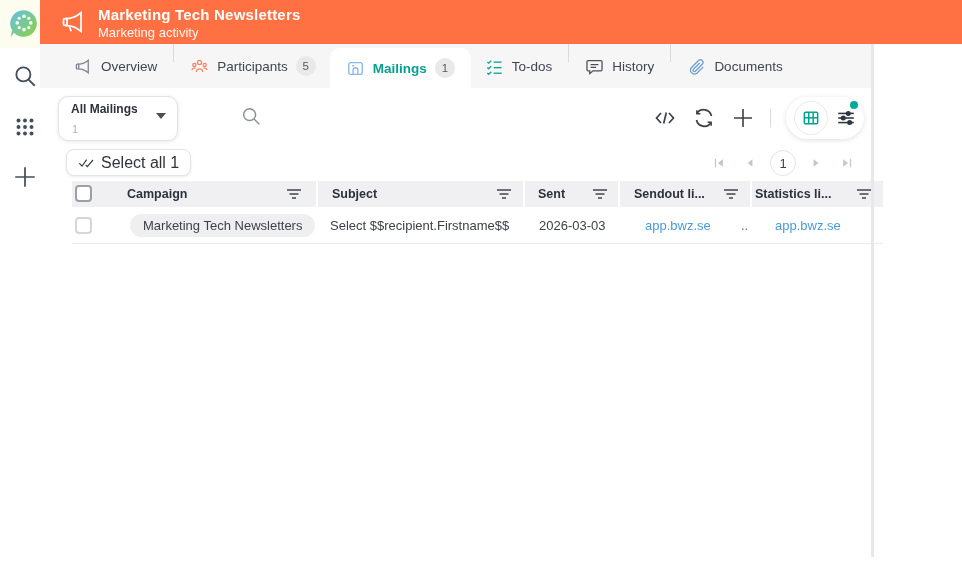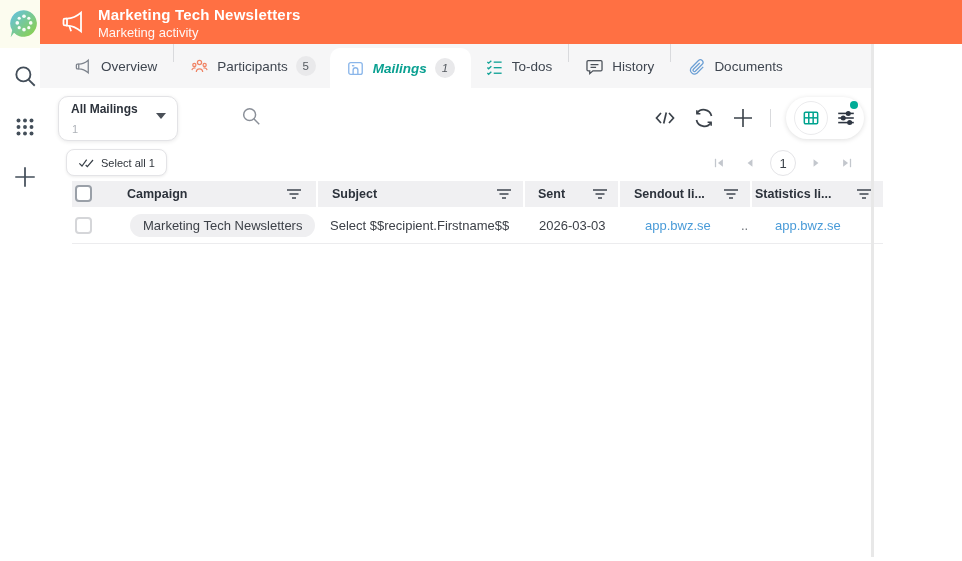--- a/index.html
+++ b/index.html
@@ -17,21 +17,21 @@
   #topbar { position:absolute; left:40px; top:0; width:922px; height:44px; background:#ff7043; color:#fff; }
   #topbar .mega { position:absolute; left:20px; top:8px; width:28px; height:28px; color:#fff; }
   #topbar .title { position:absolute; left:58px; top:6px; font-size:15px; font-weight:bold; letter-spacing:.2px; }
   #topbar .subtitle { position:absolute; left:58px; top:25px; font-size:13px; opacity:.95; }
 
   
   #tabstrip { position:absolute; left:40px; top:44px; width:832px; height:44px; background:#f6f6f7; display:flex; align-items:flex-start; padding-left:20px; }
   .tab { display:flex; align-items:center; gap:8px; padding:0 14px; height:44px; font-size:13.5px; color:#3f4650; cursor:pointer; white-space:nowrap; }
   .tab .ticon { width:19px; height:19px; flex:0 0 auto; }
   .tab .ticon svg { width:100%; height:100%; }
-  .tab.active { background:#fff; border-radius:10px 10px 0 0; height:40px; align-self:flex-end; color:#0aa091; font-weight:bold; padding:0 16px;font-style:italic; }
+  .tab.active { background:#fff; border-radius:10px 10px 0 0; height:40px; align-self:flex-end; color:#0aa091; font-weight:bold; padding:0 16px; }
   .badge { min-width:20px; height:20px; border-radius:10px; background:#e9e9eb; color:#54595f; font-size:11.5px; font-weight:normal; display:flex; align-items:center; justify-content:center; padding:0 5px; }
   .tabdiv { width:1px; height:18px; background:#d9dadd; margin:0 2px; }
 
   
   #toolbar { position:absolute; left:40px; top:88px; width:832px; height:60px; background:#fff; }
   #view-selector { position:absolute; left:18px; top:8px; width:120px; height:45px; background:#fff; border:1px solid #e3e3e6; border-radius:10px; box-shadow:0 1px 4px rgba(0,0,0,.09); cursor:pointer; }
   #view-selector .vs-label { position:absolute; left:12px; top:5px; font-size:12px; font-weight:bold; color:#2c323b; }
   #view-selector .vs-caret { position:absolute; right:11px; top:16px; width:0; height:0; border-left:5px solid transparent; border-right:5px solid transparent; border-top:6px solid #4a5058; }
   #view-selector .vs-count { position:absolute; left:13px; top:26px; font-size:11px; color:#aeb2b8; }
   #toolbar .search { position:absolute; left:200px; top:17px; width:22px; height:22px; color:#8a8f98; cursor:pointer; }
@@ -42,21 +42,21 @@
   .vdiv { width:1px; height:18px; background:#d9dadd; }
   #view-toggle { position:relative; width:78px; height:42px; background:#fff; border-radius:21px; box-shadow:0 1px 5px rgba(0,0,0,.13); display:flex; align-items:center; justify-content:space-around; padding:0 4px; }
   #view-toggle .circle { width:34px; height:34px; border-radius:50%; border:1px solid #ebebed; display:flex; align-items:center; justify-content:center; cursor:pointer; }
   #view-toggle .circle svg { width:20px; height:20px; color:#00a38f; }
   #view-toggle .sliders { position:relative; width:22px; height:22px; color:#2e3642; cursor:pointer; }
   #view-toggle .sliders svg { width:100%; height:100%; }
   #view-toggle .dot { position:absolute; right:6px; top:4px; width:8px; height:8px; border-radius:50%; background:#00ab96; }
 
   
   #listbar { position:absolute; left:40px; top:148px; width:832px; height:33px; background:#fff; }
-  #select-all { position:absolute; left:26px; top:1px; height:27px; display:flex; align-items:center; gap:7px; padding:0 11px; background:#fff; border:1px solid #e4e4e7; border-radius:8px; box-shadow:0 1px 3px rgba(0,0,0,.08); font-size:11px; color:#30353c; cursor:pointer; }
+  #select-all { position:absolute; left:26px; top:1px; height:27px; display:flex; align-items:center; gap:7px; padding:0 11px; background:#fff; border:1px solid #e4e4e7; border-radius:8px; box-shadow:0 1px 3px rgba(0,0,0,.08); font-size:16px; color:#30353c; cursor:pointer; }
   #select-all svg { width:16px; height:16px; color:#3a4149; }
   #pager { position:absolute; right:14px; top:0; height:30px; display:flex; align-items:center; gap:9px; }
   .pg-btn { width:22px; height:22px; display:flex; align-items:center; justify-content:center; color:#c3c7cd; cursor:pointer; }
   .pg-btn svg { width:14px; height:14px; }
   #pg-current { width:26px; height:26px; border-radius:50%; border:1px solid #e4e4e7; background:#fff; display:flex; align-items:center; justify-content:center; font-size:13px; color:#3c424a; cursor:pointer; }
 
   
   #table { position:absolute; left:72px; top:181px; width:811px; }
   #thead { position:relative; height:26px; }
   .hseg { position:absolute; top:0; height:26px; background:#f0f0f2; }

